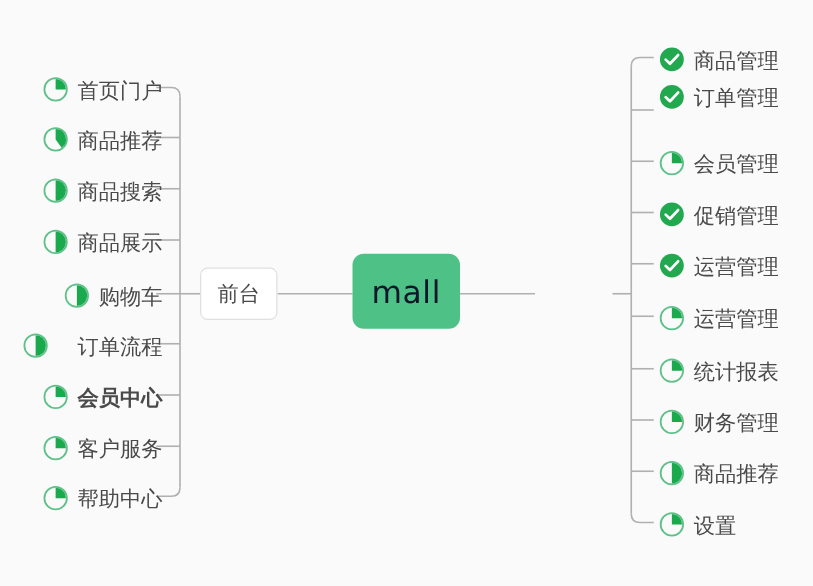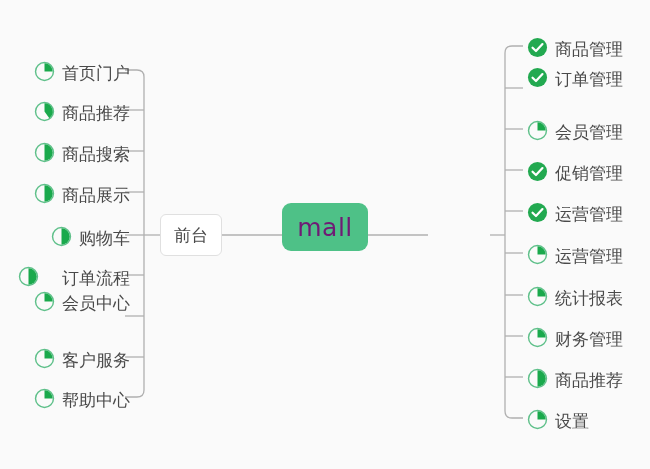--- a/index.html
+++ b/index.html
@@ -27,27 +27,27 @@
     pointer-events: none;
   }
   
   .center-node {
     position: absolute;
     box-sizing: border-box;
     display: flex;
     align-items: center;
     justify-content: center;
     border-radius: 9px;
-    color: #701a75;
+    color: #0f172a;
     font-size: 25px;
     letter-spacing: 0.5px;
     left: 282px;
     top: 203px;
     width: 86px;
-    height: 48px;
+    height: 60px;
     background: #4ec187;
   }
   
   .branch-node {
     position: absolute;
     box-sizing: border-box;
     display: flex;
     align-items: center;
     justify-content: center;
     background: #ffffff;
@@ -171,21 +171,21 @@
         </svg>
         <span class="leaf-label">购物车</span>
       </div>
       <div class="leaf leaf-left" style="top: 263px; gap: 16px;">
         <svg class="status-icon" viewBox="0 0 22 22">
           <circle cx="11" cy="11" r="9.4" fill="none" stroke="#5fc08a" stroke-width="1.5"></circle>
           <path d="M 11 11 L 11 2.4000000000000004 A 8.6 8.6 0 0 1 11 19.6 Z" fill="#1aa94c"></path>
         </svg>
         <span class="leaf-label">订单流程</span>
       </div>
-      <div class="leaf leaf-left" style="top: 288px;">
+      <div class="leaf leaf-left" style="top: 304px; font-weight: bold;">
         <svg class="status-icon" viewBox="0 0 22 22">
           <circle cx="11" cy="11" r="9.4" fill="none" stroke="#5fc08a" stroke-width="1.5"></circle>
           <path d="M 11 11 L 11 2.4000000000000004 A 8.6 8.6 0 0 1 19.6 11 Z" fill="#1aa94c"></path>
         </svg>
         <span class="leaf-label">会员中心</span>
       </div>
       <div class="leaf leaf-left" style="top: 345px;">
         <svg class="status-icon" viewBox="0 0 22 22">
           <circle cx="11" cy="11" r="9.4" fill="none" stroke="#5fc08a" stroke-width="1.5"></circle>
           <path d="M 11 11 L 11 2.4000000000000004 A 8.6 8.6 0 0 1 19.6 11 Z" fill="#1aa94c"></path>

